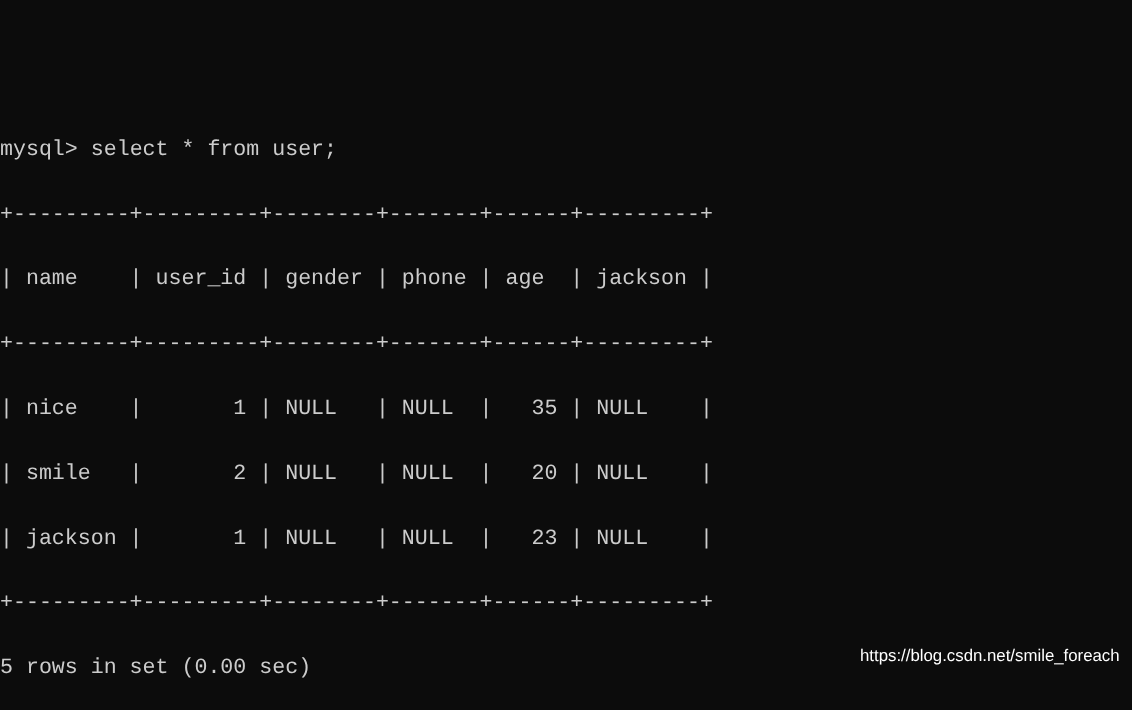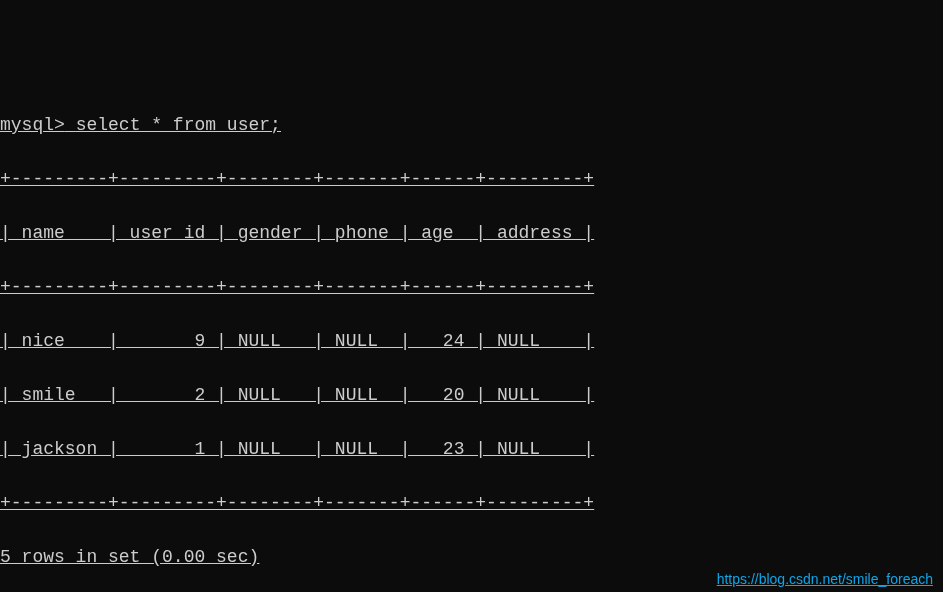--- a/index.html
+++ b/index.html
@@ -1,56 +1,55 @@
 <!DOCTYPE html>
 <html><head>
   <meta charset="utf-8">
   <style>
     * {
       margin: 0;
       padding: 0;
       box-sizing: border-box;
-      text-decoration: underline;
     }
     body {
       background-color: #0c0c0c;
       color: #cccccc;
       font-family: 'Courier New', Consolas, monospace;
       font-size: 18px;
       line-height: 1.5;
       padding: 4px 0;
       width: 943px;
       height: 592px;
       overflow: hidden;
       position: relative;
       white-space: pre;
     }
     .line {
       white-space: pre;
     }
     .watermark {
       position: absolute;
-      bottom: 2px;
+      bottom: 35px;
       right: 10px;
-      color: #0ea5e9;
+      color: #ffffff;
       font-family: Arial, sans-serif;
       font-size: 14px;
       white-space: nowrap;
     }
   </style>
 </head>
 <body>
 
 
 
 <div class="line"><span>mysql&gt;</span> <span>select * from user;</span></div>
 <div class="line">+---------+---------+--------+-------+------+---------+</div>
-<div class="line">| name    | user_id | gender | phone | age  | address |</div>
+<div class="line">| name    | user_id | gender | phone | age  | jackson |</div>
 <div class="line">+---------+---------+--------+-------+------+---------+</div>
-<div class="line">| nice    |       9 | NULL   | NULL  |   24 | NULL    |</div>
+<div class="line">| nice    |       1 | NULL   | NULL  |   35 | NULL    |</div>
 <div class="line">| smile   |       2 | NULL   | NULL  |   20 | NULL    |</div>
 <div class="line">| jackson |       1 | NULL   | NULL  |   23 | NULL    |</div>
 <div class="line">+---------+---------+--------+-------+------+---------+</div>
 <div class="line">5 rows in set (0.00 sec)</div>
 
 
 
 
 
 

